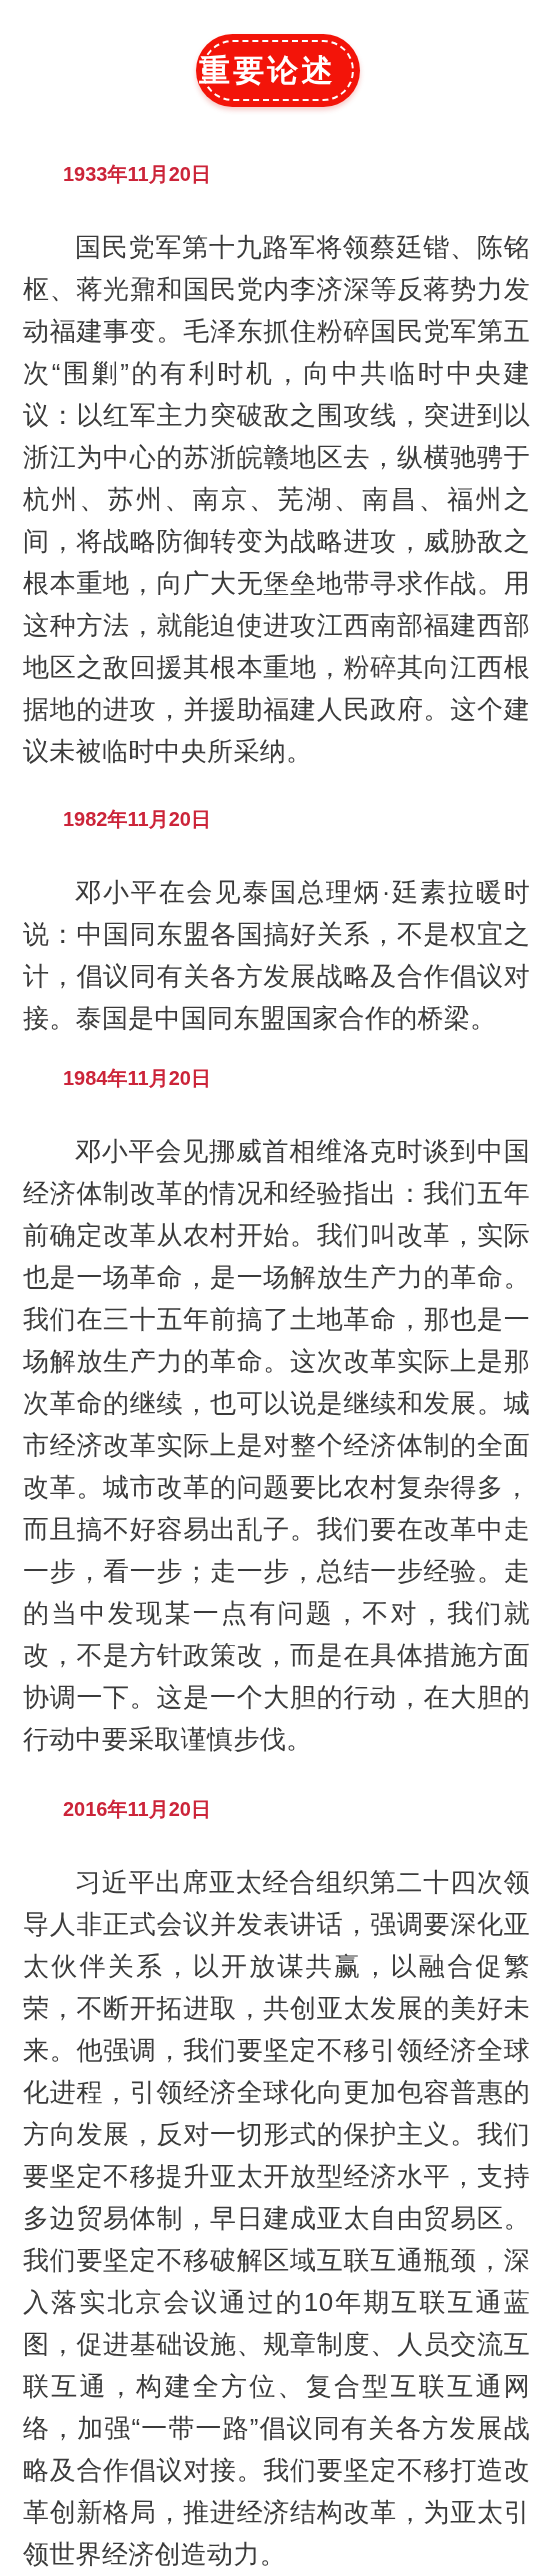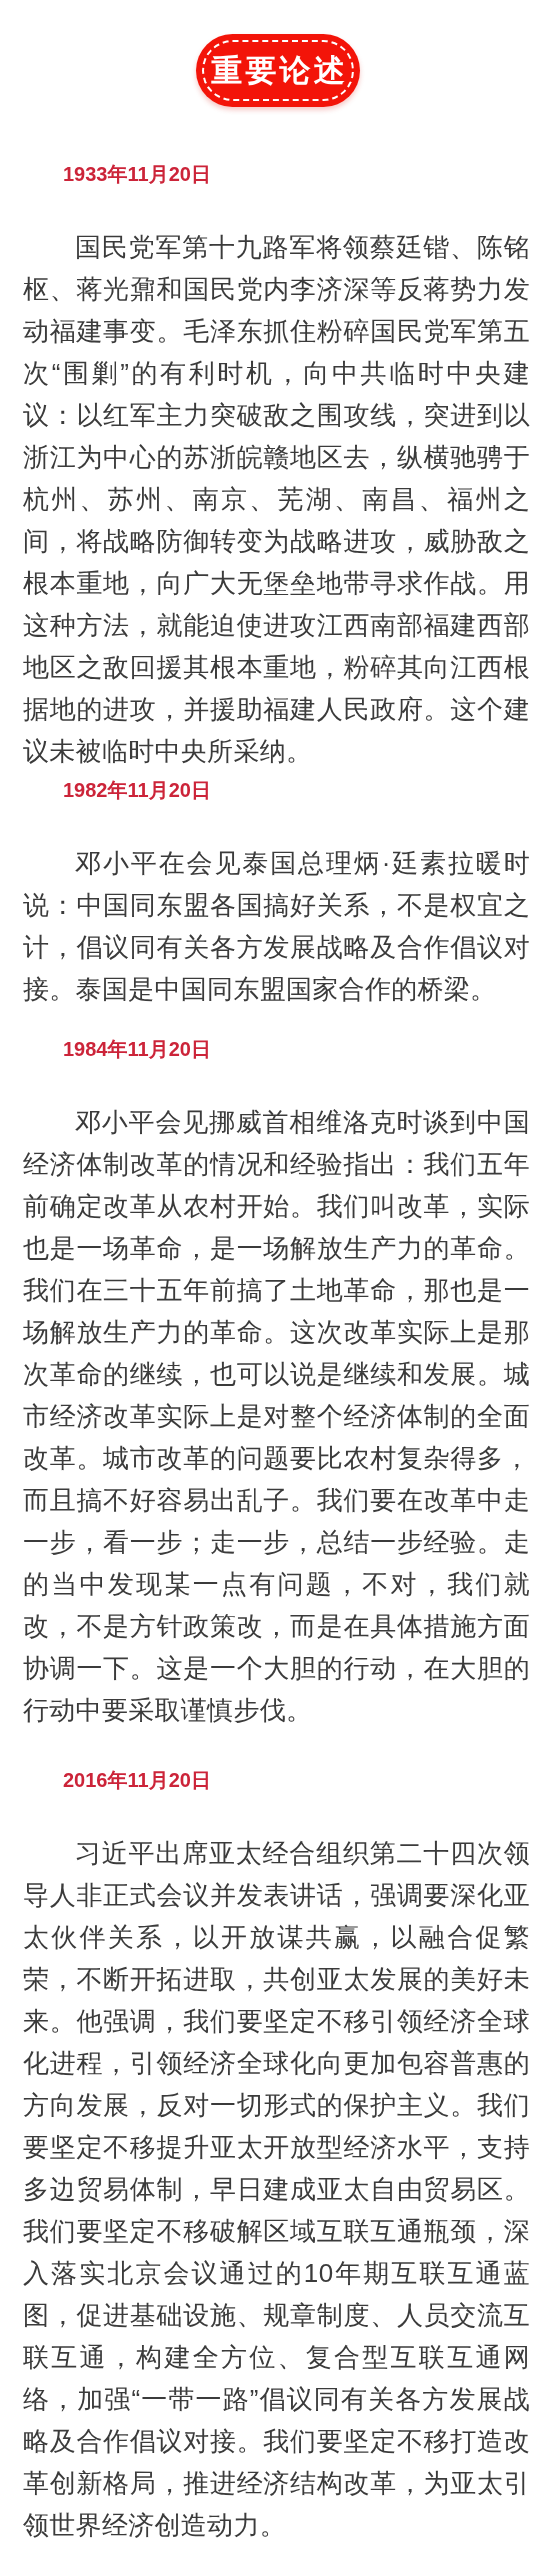--- a/index.html
+++ b/index.html
@@ -16,21 +16,21 @@
   .badge {
     width: 164px;
     height: 73px;
     background: #f31409;
     border-radius: 37px;
     margin-left: auto;
     margin-right: auto;
     position: relative;
     display: flex;
     align-items: center;
-    justify-content: center;
+    justify-content: flex-start;
     box-shadow: 0 3.1px 5.2px rgba(220, 40, 30, 0.25);
   }
   .badge::before {
     content: "";
     position: absolute;
     inset: 5.7px;
     border: 2.1px dashed #ffffff;
     border-radius: 32px;
     pointer-events: none;
   }
@@ -49,21 +49,21 @@
   .date {
     color: #cc2439;
     font-weight: bold;
     font-size: 20px;
     line-height: 36px;
     padding: 0 23px;
     text-indent: 2em;
     margin: 0;
   }
   .date-after-badge { margin-top: 49px; }
-  .date-1982 { }
+  .date-1982 { margin-top: 29px; }
   .date-1984 { margin-top: 21px; }
   .date-2016 { margin-top: 31px; }
 
   
   .para {
     color: #3b3b3b;
     font-size: 26px;
     line-height: 42px;
     text-align: justify;
     text-indent: 2em;

